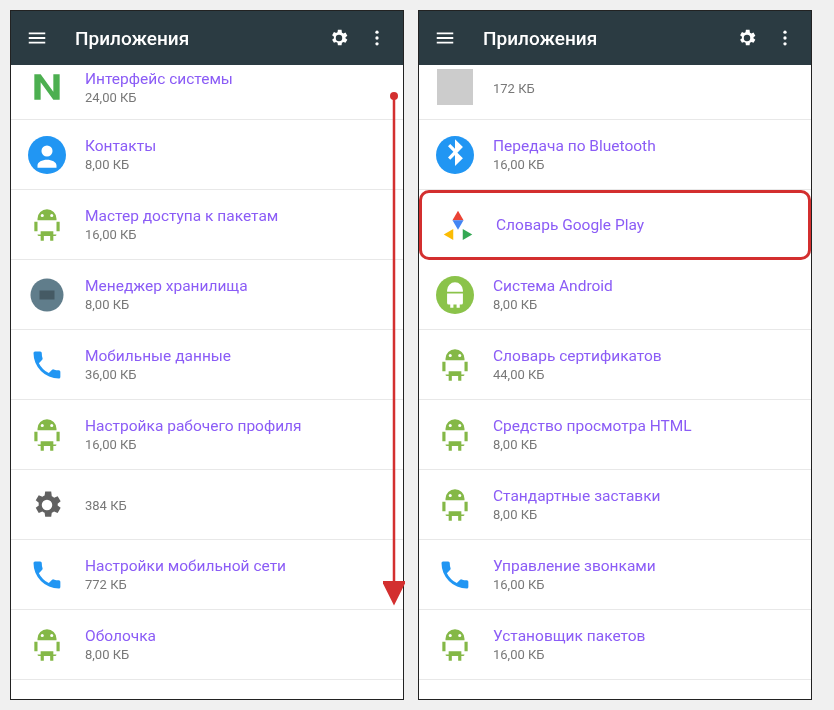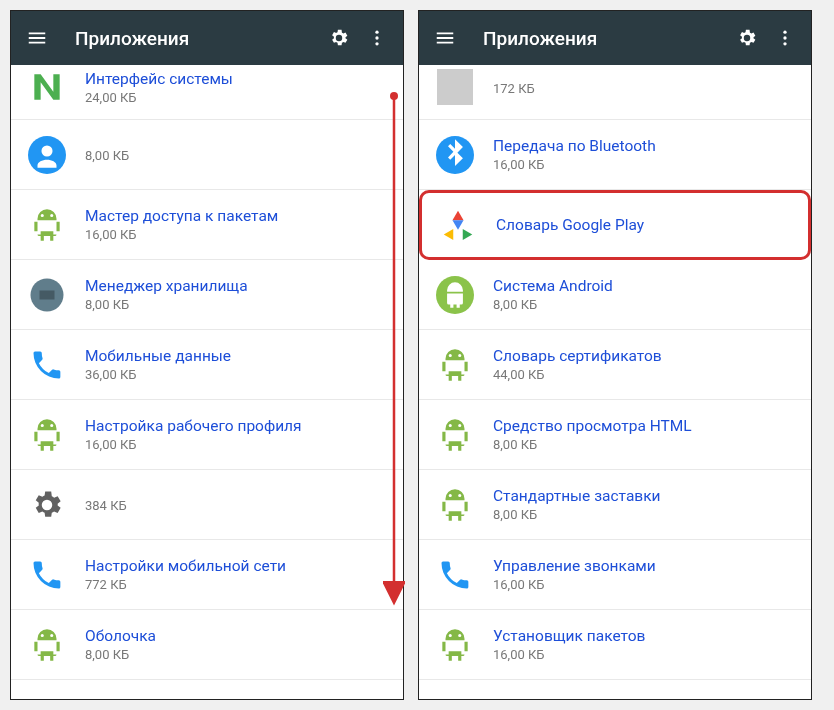--- a/index.html
+++ b/index.html
@@ -63,21 +63,21 @@
       height: 40px;
       margin-right: 18px;
       display: flex;
       align-items: center;
       justify-content: center;
       flex-shrink: 0;
     }
     .list-text { flex: 1; }
     .app-name {
       font-size: 15.5px;
-      color: #1d4ed8;
+      color: #8b5cf6;
     }
     .app-size {
       font-size: 13px;
       color: #787878;
       margin-top: 2px;
     }
     .highlight {
       border: 3px solid #d32f2f;
       border-radius: 10px;
     }
@@ -128,20 +128,21 @@
         </div>
       </div>
       <div class="list-item">
         <div class="list-icon">
           <svg width="38" height="38" viewBox="0 0 24 24">
             <circle cx="12" cy="12" r="12" fill="#2196f3"></circle>
             <path fill="#fff" d="M12 6a3.5 3.5 0 110 7 3.5 3.5 0 010-7zm0 9c3 0 6 1.5 6 3.5V20H6v-1.5C6 16.5 9 15 12 15z"></path>
           </svg>
         </div>
         <div class="list-text">
+          <div class="app-name">Контакты</div>
           <div class="app-size">8,00 КБ</div>
         </div>
       </div>
       <div class="list-item">
         <div class="list-icon">
           <svg width="38" height="38" viewBox="0 0 24 24">
             <path class="icon-android" d="M6 8a6 6 0 0112 0v1H6zm-2 2h2v8a1 1 0 001 1h1v3h2v-3h4v3h2v-3h1a1 1 0 001-1v-8h2v6h-2v2h-2v-2H8v2H6v-2H4zM9 5a1 1 0 100 2 1 1 0 000-2zm6 0a1 1 0 100 2 1 1 0 000-2z"></path>
           </svg>
         </div>
         <div class="list-text">

